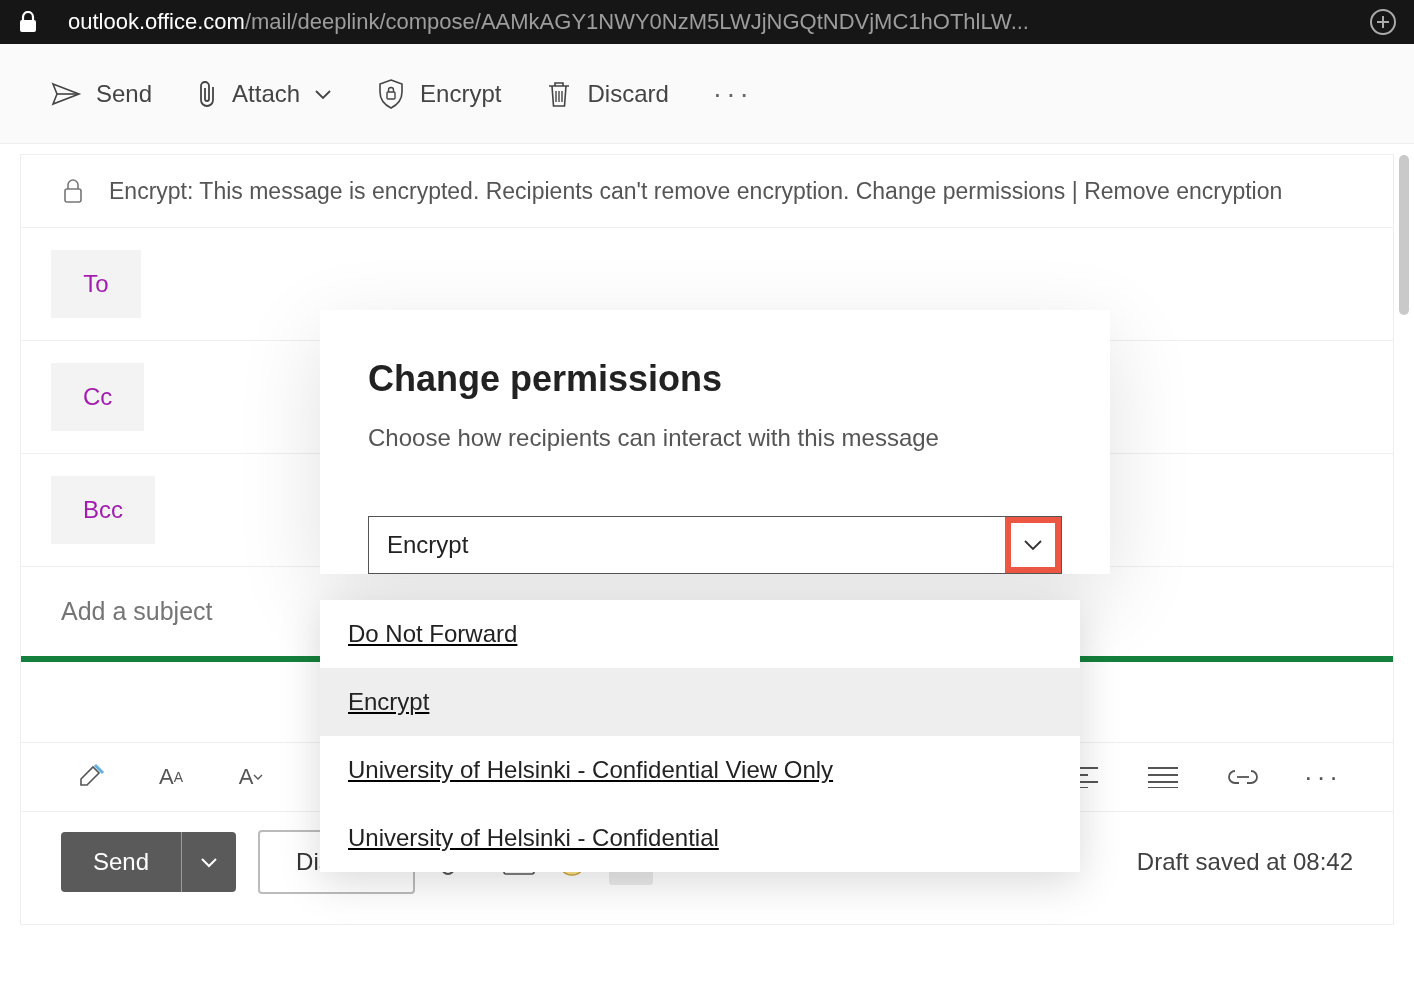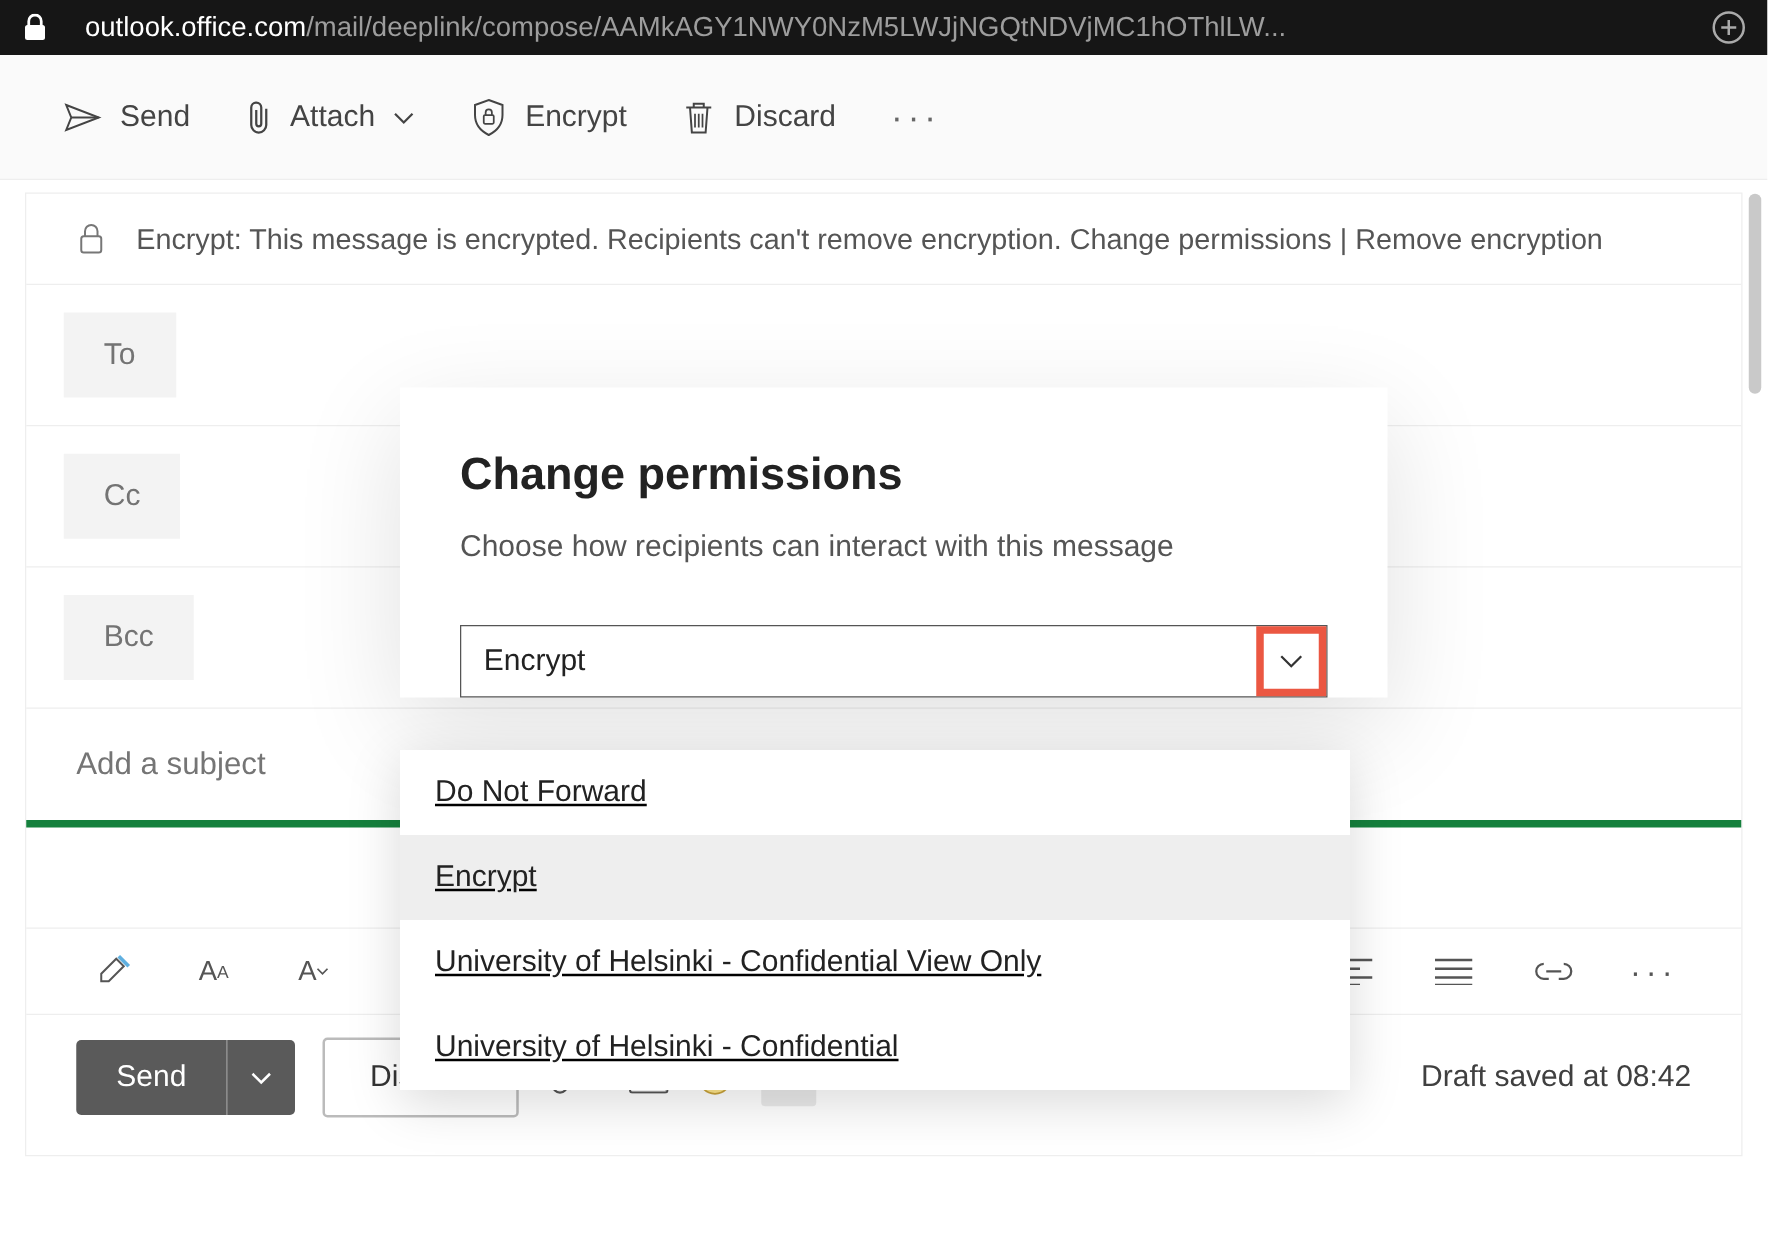--- a/index.html
+++ b/index.html
@@ -61,23 +61,23 @@
   .field-row {
     display: flex;
     align-items: center;
     padding: 22px 30px 22px 30px;
     border-bottom: 1px solid #eee;
   }
   .field-label {
     background: #f3f3f3;
     padding: 20px 32px;
     font-size: 24px;
-    color: #737373;
+    color: #a21caf;
     min-width: 90px;
-    text-align: left;
+    text-align: center;
   }
 
   .subject-row {
     padding: 30px 40px;
     border-bottom: 6px solid #15803d;
   }
   .subject-input {
     border: none; outline: none; font-size: 25px; width: 100%;
     color: #888;
   }
@@ -130,21 +130,21 @@
   .dialog {
     position: absolute;
     left: 320px;
     top: 310px;
     width: 790px;
     background: #fff;
     box-shadow: 0 25px 80px rgba(0,0,0,0.12);
     padding: 48px 48px 0 48px;
   }
   .dialog h2 { font-size: 36px; font-weight: 700; color: #222; margin-bottom: 24px; }
-  .dialog .hint { font-size: 24px; color: #555; margin-bottom: 48px; }
+  .dialog .hint { font-size: 24px; color: #555; margin-bottom: 64px; }
   .select-box {
     border: 1px solid #555;
     display: flex;
     align-items: center;
     padding: 14px 18px;
     font-size: 24px;
     position: relative;
   }
   .select-box .sel-label { flex: 1; color: #222; }
   .select-caret {

